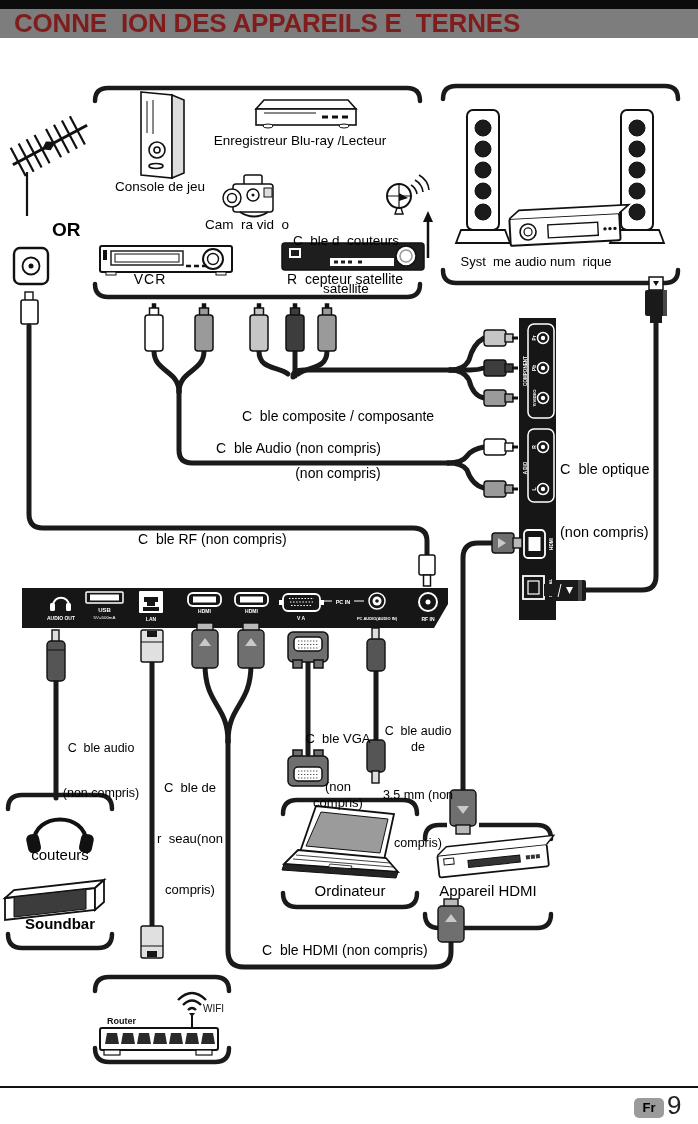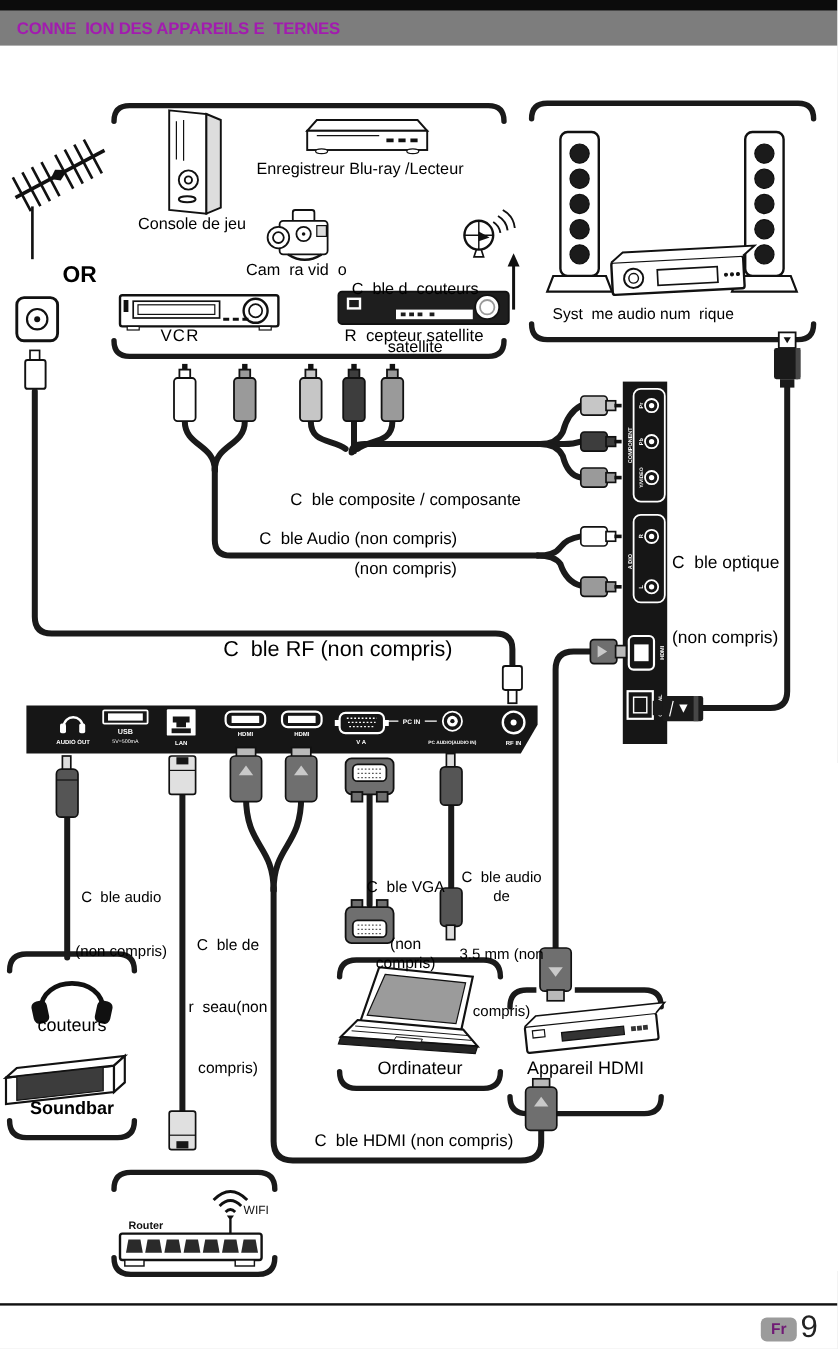--- a/index.html
+++ b/index.html
@@ -1,28 +1,28 @@
 <!DOCTYPE html>
 <html><head>
 <meta charset="utf-8">
 <style>
   html,body{margin:0;padding:0;background:#e8e8e8;}
   .page{position:relative;width:698px;height:1124px;background:#fff;overflow:hidden;
         font-family:"Liberation Sans",sans-serif;color:#1b1b1b;}
   .topbar-black{position:absolute;left:0;top:0;width:698px;height:9px;background:#0c0c0c;}
   .topbar-gray{position:absolute;left:0;top:9px;width:698px;height:29px;background:#7d7d7d;}
-  .title{position:absolute;left:14px;top:9px;height:29px;line-height:29px;color:#a21caf;
-         font-size:14px;font-weight:bold;letter-spacing:-0.2px;white-space:pre;}
+  .title{position:absolute;left:14px;top:9px;height:29px;line-height:29px;color:#7f1d1d;
+         font-size:26px;font-weight:bold;letter-spacing:-0.2px;white-space:pre;}
   .lbl{position:absolute;white-space:pre-wrap;color:#000000;}
   .c{text-align:center;}
   svg{position:absolute;left:0;top:0;}
   svg text{font-family:"Liberation Sans",sans-serif;white-space:pre;}
   .bottom-rule{position:absolute;left:0;top:1086px;width:698px;height:2px;background:#111;}
   .fr-badge{position:absolute;left:634px;top:1098px;width:30px;height:20px;background:#9b9b9b;
-            border-radius:5px;color:#701a75;font-weight:bold;font-size:13px;text-align:center;line-height:20px;}
+            border-radius:5px;color:#000000;font-weight:bold;font-size:13px;text-align:center;line-height:20px;}
   .page-num{position:absolute;left:667px;top:1090px;font-size:26px;color:#222;}
 </style>
 </head>
 <body>
 
 <div class="page">
 
   <div class="topbar-black"></div>
   <div class="topbar-gray"></div>
   <div class="title">CONNE  ION DES APPAREILS E  TERNES</div>
@@ -466,21 +466,21 @@
   <div class="lbl c" style="left:120px;top:271px;width:60px;font-size:14px;letter-spacing:1px;">VCR</div>
   <div class="lbl c" style="left:278px;top:271px;width:134px;font-size:14px;">R  cepteur satellite</div>
   <div class="lbl c" style="left:436px;top:254px;width:200px;font-size:13px;">Syst  me audio num  rique</div>
   <div class="lbl" style="left:11px;top:219px;font-size:19px;font-weight:bold;margin-left:41px;">OR</div>
 
   <div class="lbl c" style="left:212px;top:369px;width:252px;font-size:14px;line-height:19px;">
     <div>C  ble composite / composante</div>
     <div>(non compris)</div>
   </div>
   <div class="lbl" style="left:216px;top:440px;font-size:14px;">C  ble Audio (non compris)</div>
-  <div class="lbl" style="left:138px;top:531px;font-size:18px;margin-left:48px;">C  ble RF (non compris)</div>
+  <div class="lbl" style="left:138px;top:531px;font-size:14px;">C  ble RF (non compris)</div>
   <div class="lbl" style="left:560px;top:417px;width:110px;font-size:14.5px;line-height:21px;">
     <div>C  ble optique</div>
     <div>(non compris)</div>
   </div>
   <div class="lbl c" style="left:55px;top:711px;width:92px;font-size:12.5px;line-height:15px;">
     <div>C  ble audio</div>
     <div>(non compris)</div>
   </div>
   <div class="lbl c" style="left:146px;top:745px;width:88px;font-size:13px;line-height:17px;">
     <div>C  ble de</div>

